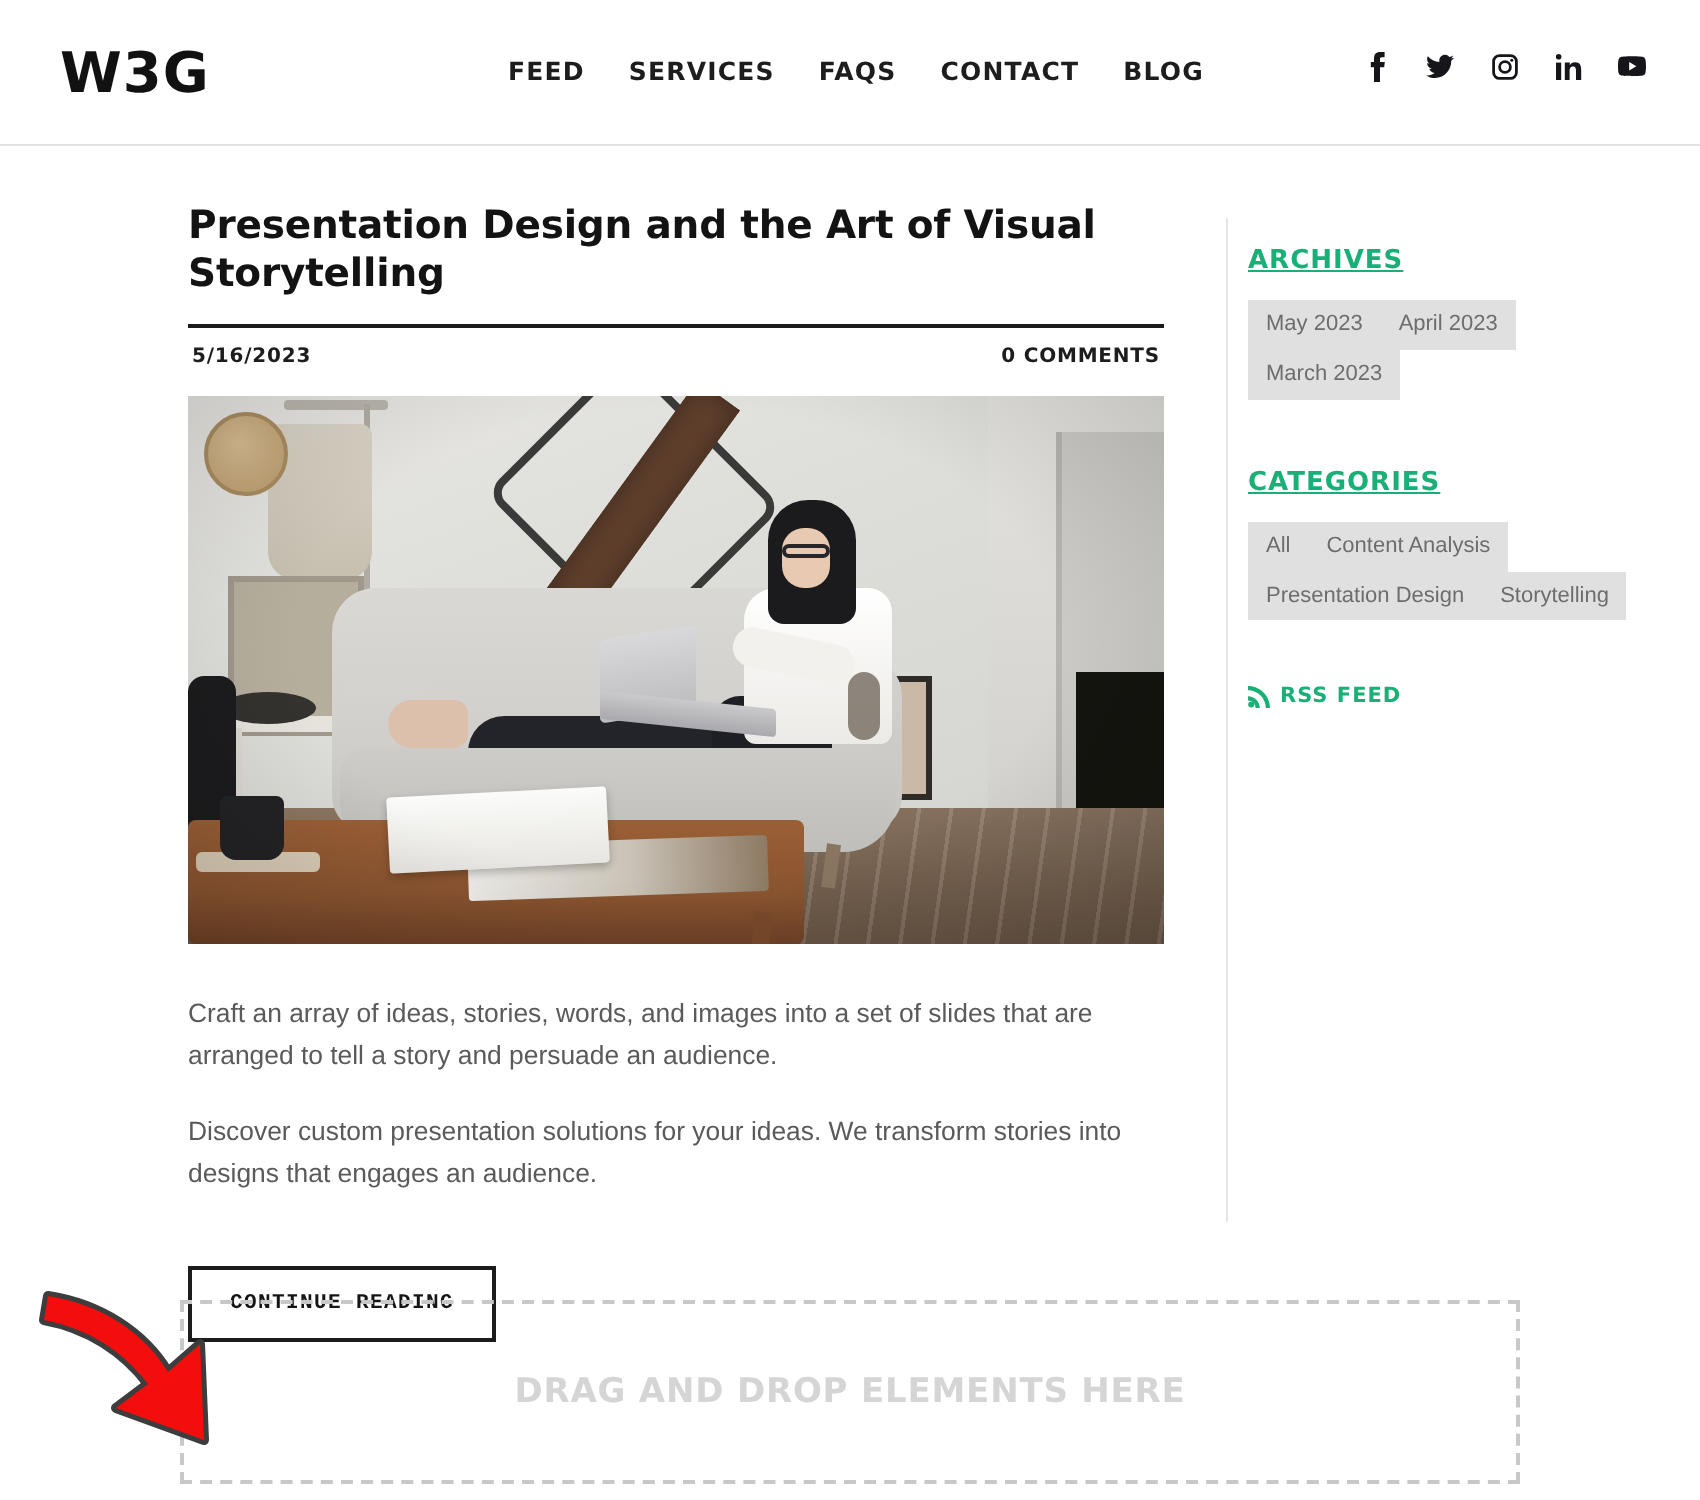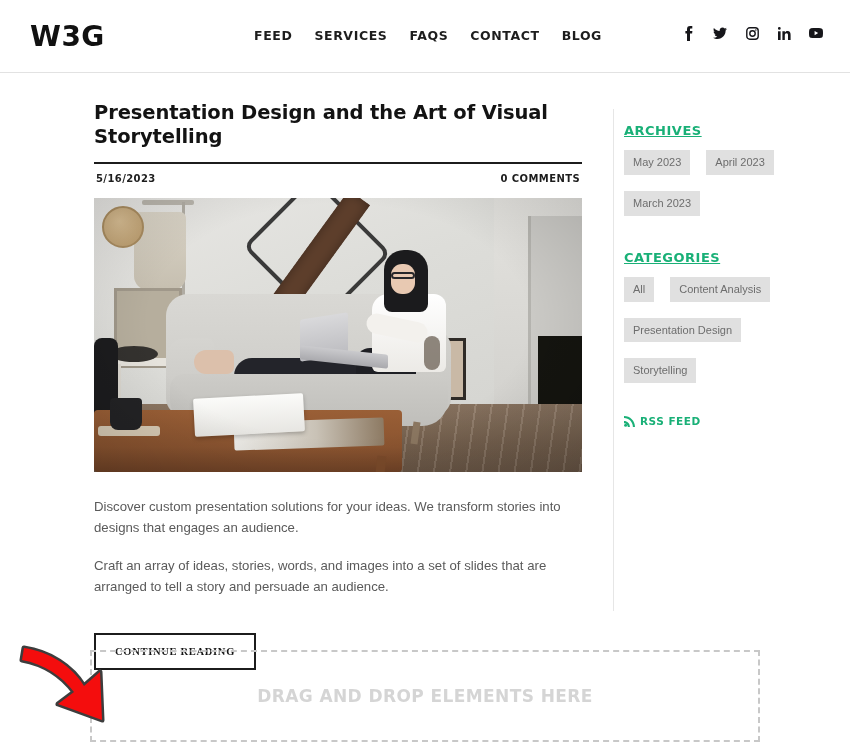--- a/index.html
+++ b/index.html
@@ -189,30 +189,30 @@
     font-size:13.2px; line-height:1.62; color:#5a5a5a;
     font-family:"Liberation Sans", sans-serif;
   }
   .post-body p + p{ margin-top:16px; }
 
   .continue-btn{
     margin-top:36px; display:inline-block;
     border:2px solid #1c1c1c; background:#fff; color:#151515;
     font-size:10.5px; font-weight:700; letter-spacing:.7px;
     padding:11px 19px; cursor:pointer;
-    font-family:Liberation Serif, serif;
+    font-family:Liberation Mono, monospace;
   }
 
   
   .sidebar{ position:absolute; left:624px; top:50px; width:200px; }
   .side-heading{
     font-size:13px; font-weight:700; letter-spacing:.5px; color:#19b077;
     margin-bottom:12px; font-family:"DejaVu Sans", sans-serif;text-decoration:underline;
   }
-  .tag-row{ display:flex; flex-wrap:wrap; gap:16px; }
+  .tag-row{ display:flex; flex-wrap:wrap; gap:0; }
   .tag{
     background:#e0e0e0; color:#6d6d6d; font-size:11px;
     padding:5px 9px; line-height:1.35; cursor:pointer;
     font-family:"Liberation Sans", sans-serif; white-space:nowrap;
   }
   .side-block-2{ margin-top:34px; }
   .rss-link{
     margin-top:32px; display:flex; align-items:center; gap:5px;
     color:#19b077; font-size:10.5px; font-weight:700; letter-spacing:.5px;
     text-decoration:none; font-family:"DejaVu Sans", sans-serif;
@@ -333,22 +333,22 @@
         <div class="ph ph-table"></div>
         <div class="ph ph-table-leg"></div>
         <div class="ph ph-book2"></div>
         <div class="ph ph-book"></div>
         <div class="ph ph-tray"></div>
         <div class="ph ph-mug"></div>
         <div class="ph ph-vignette"></div>
       </div>
 
       <div class="post-body">
+        <p>Craft an array of ideas, stories, words, and images into a set of slides that are arranged to tell a story and persuade an audience.</p>
         <p>Discover custom presentation solutions for your ideas. We transform stories into designs that engages an audience.</p>
-        <p>Craft an array of ideas, stories, words, and images into a set of slides that are arranged to tell a story and persuade an audience.</p>
       </div>
 
       <button class="continue-btn">CONTINUE READING</button>
     </article>
 
     <aside class="sidebar">
       <div>
         <div class="side-heading">ARCHIVES</div>
         <div class="tag-row">
           <span class="tag">May 2023</span>

